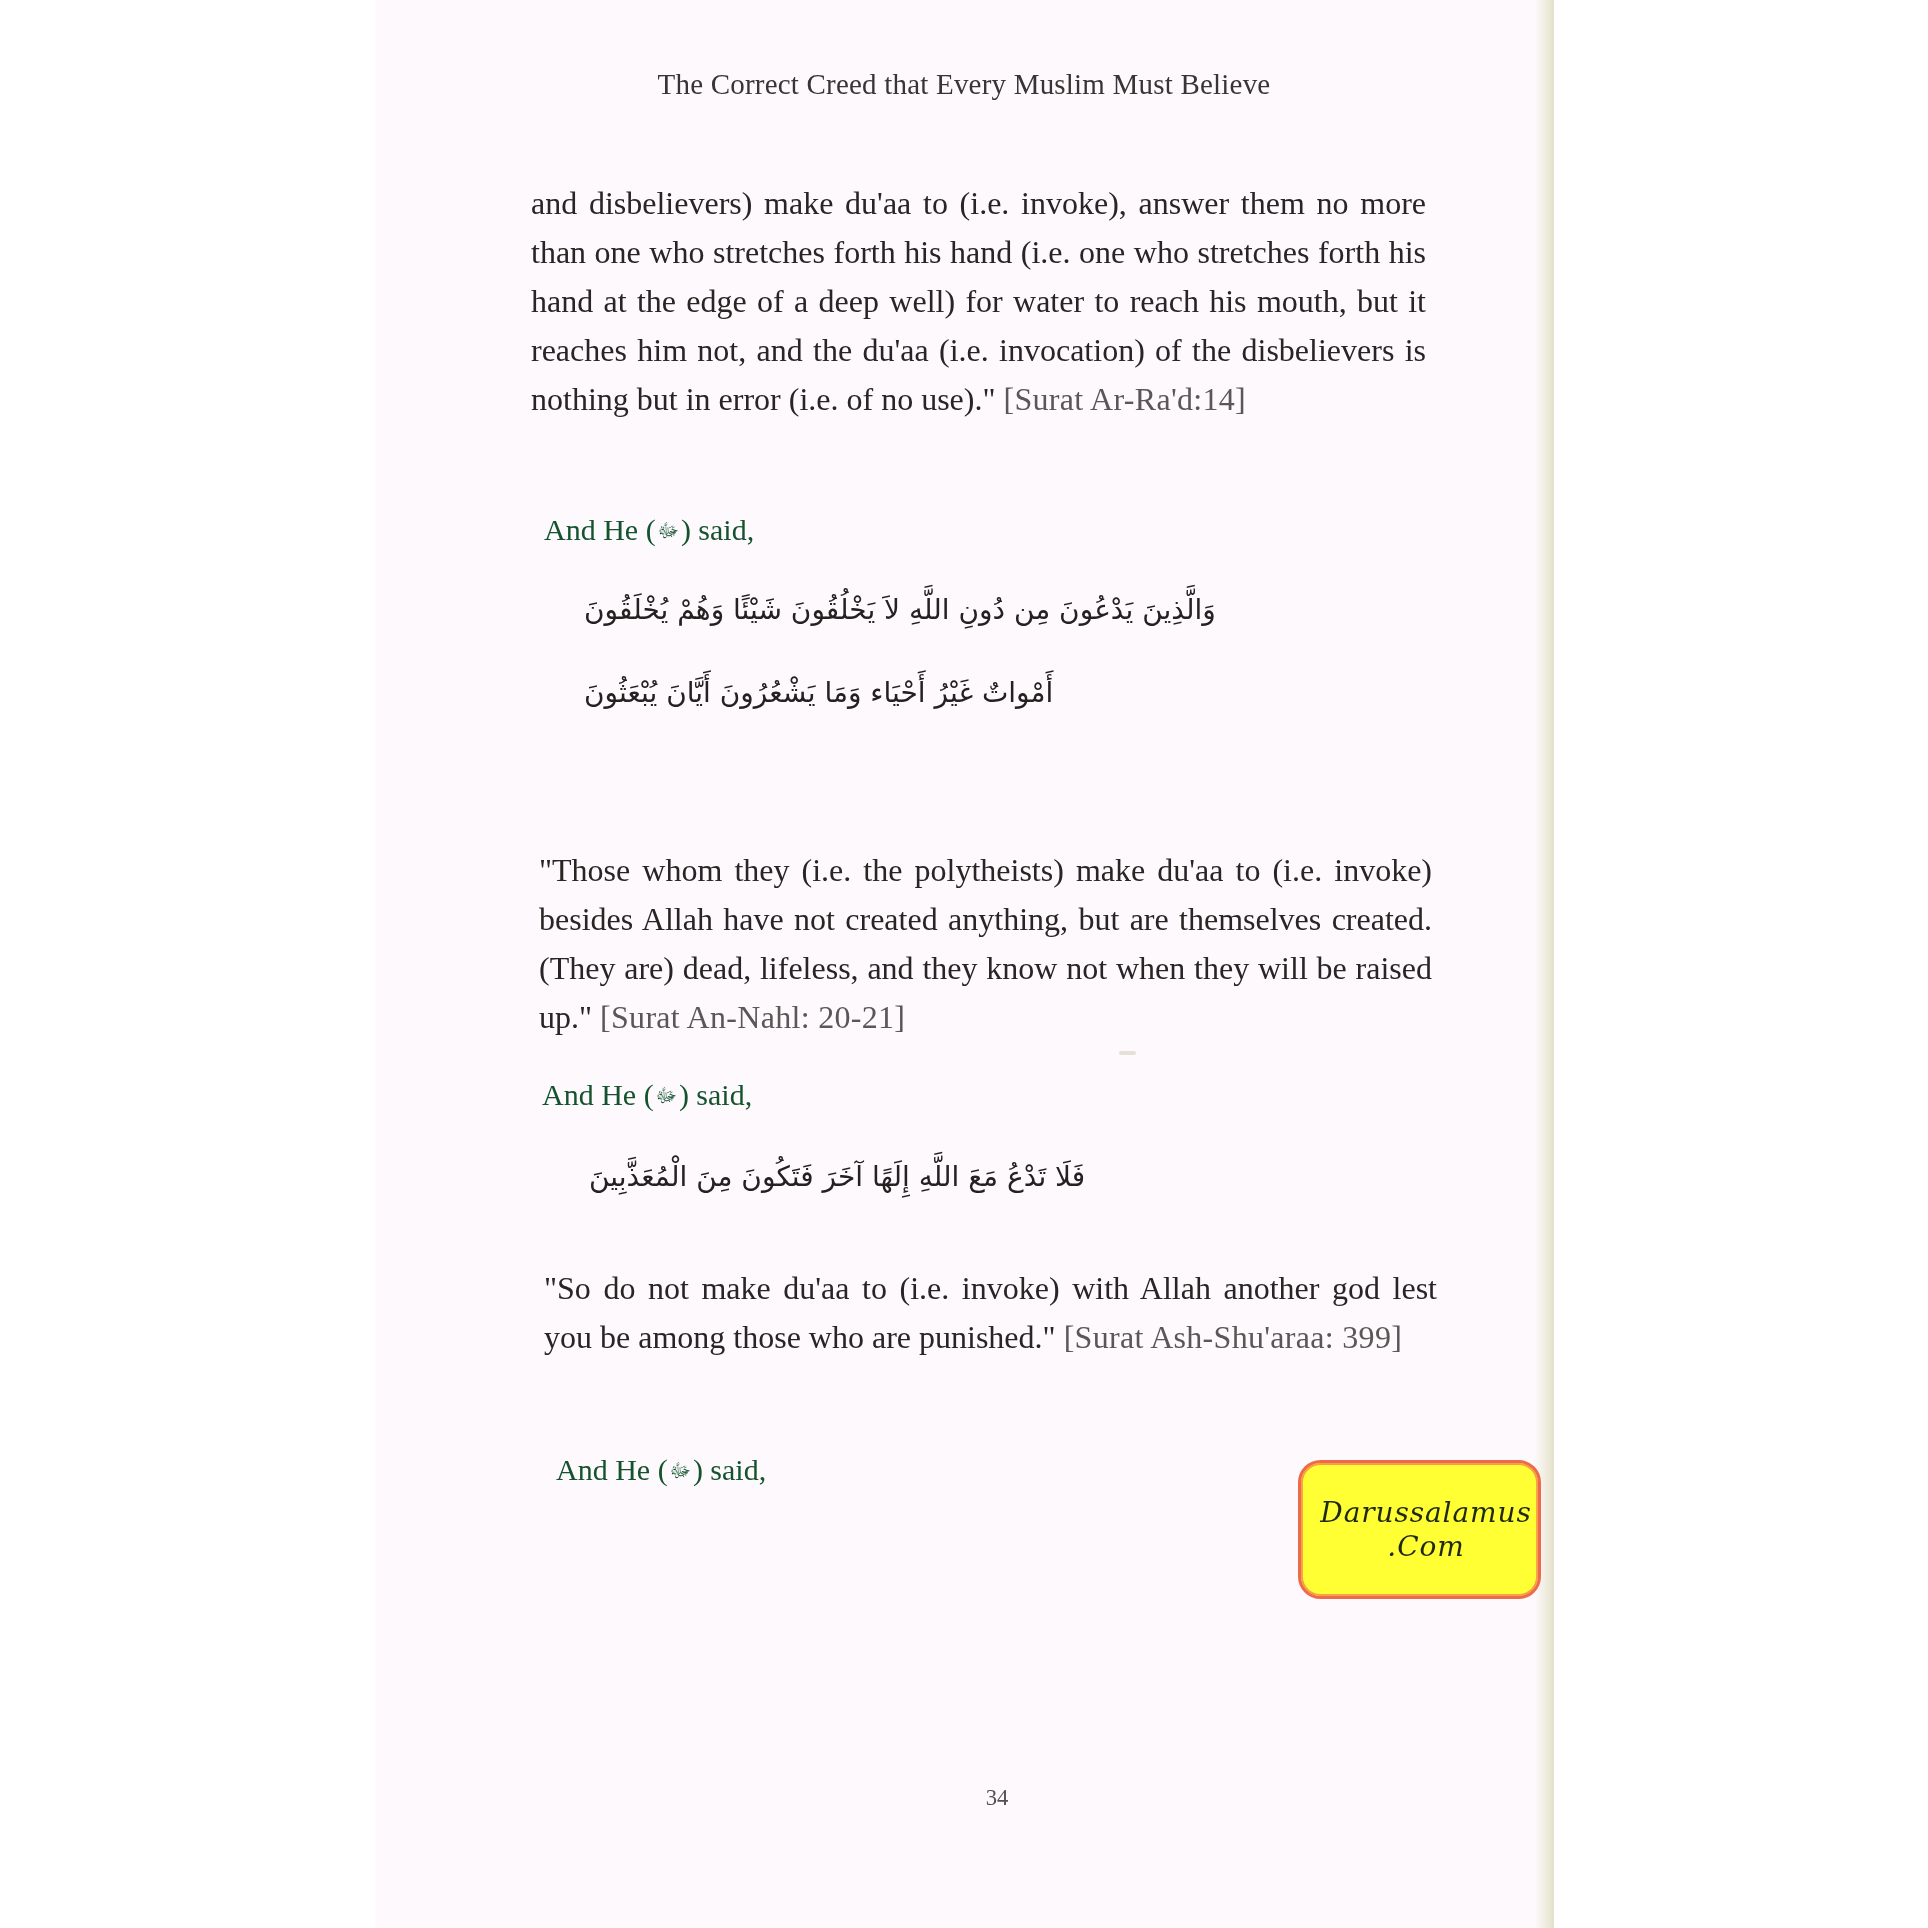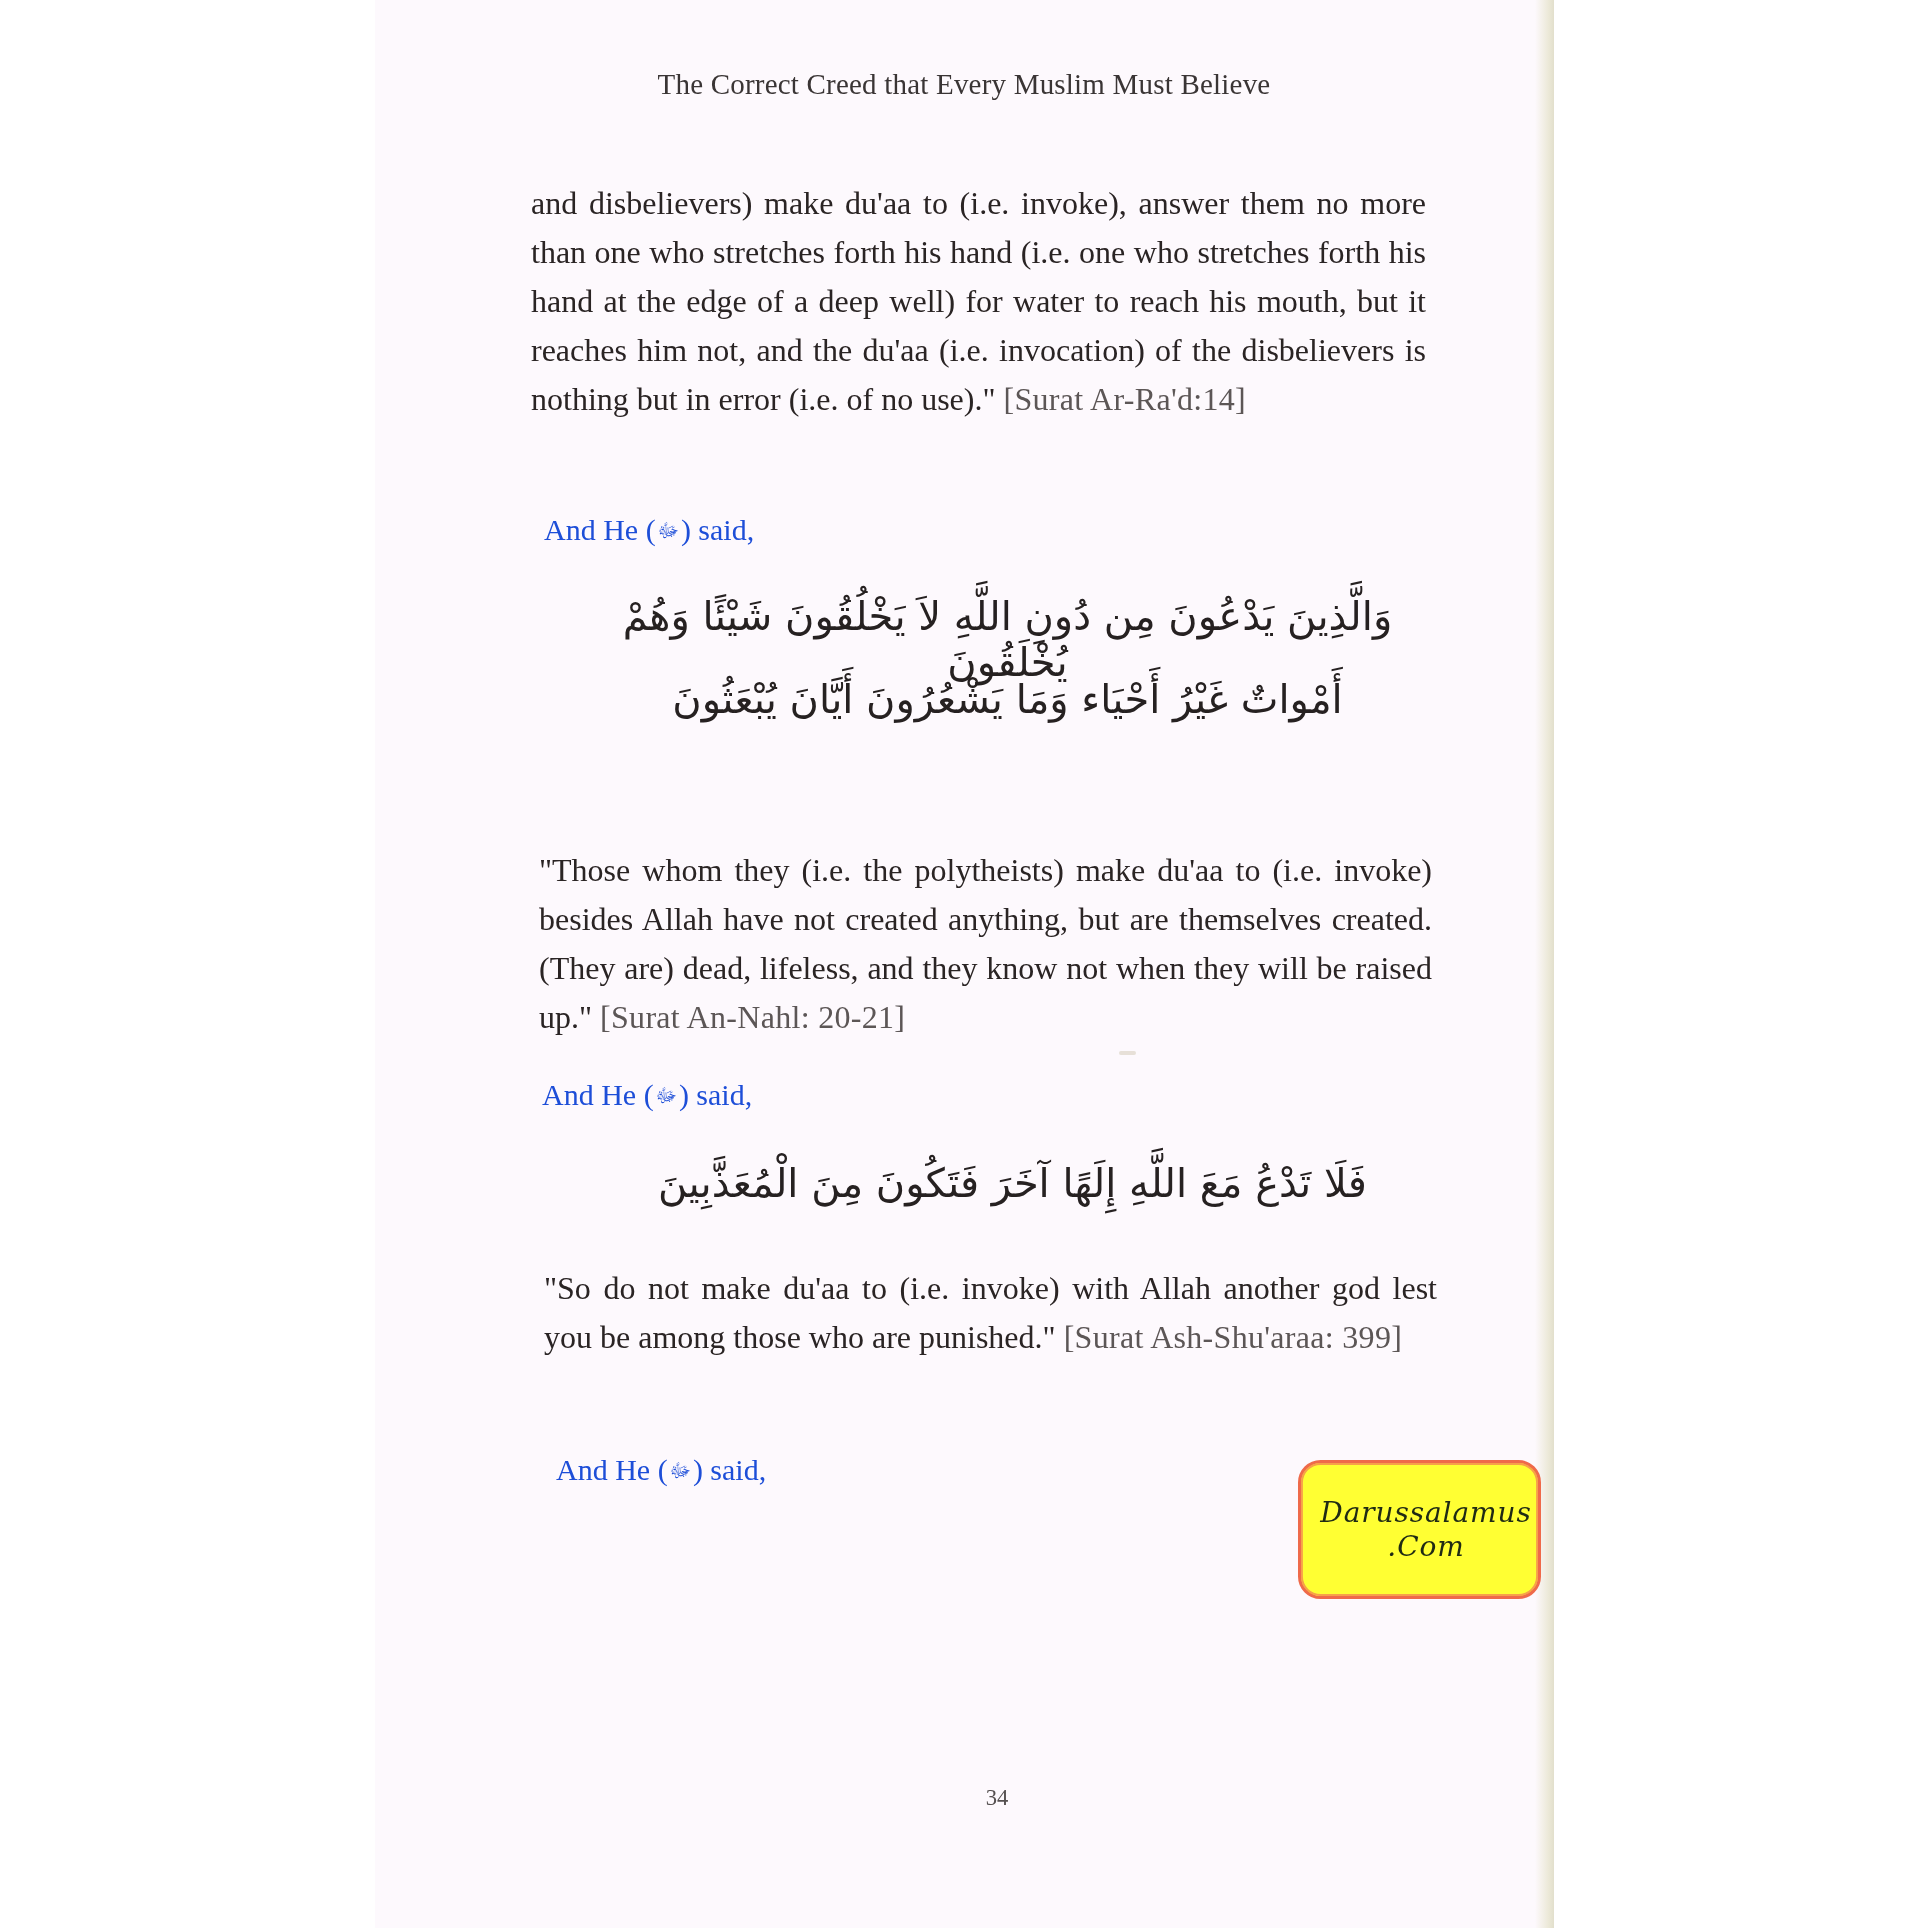--- a/index.html
+++ b/index.html
@@ -71,37 +71,37 @@
   }
   .citation {
     color: #5c5656;
     font-weight: normal;
     letter-spacing: 0.3px;
   }
   .said-line {
     position: absolute;
     font-family: "Liberation Serif", "DejaVu Serif", serif;
     font-size: 30px;
-    color: #1d4ed8;
+    color: #14532d;
   }
   .said-1 { left: 544px; top: 513px; }
   .said-2 { left: 542px; top: 1078px; }
   .said-3 { left: 556px; top: 1453px; }
   .honorific {
     display: inline-block;
     font-size: 19px;
     vertical-align: 2.8px;
     padding: 0 1.9px;
   }
   .arabic {
     position: absolute;
     direction: rtl;
-    text-align: center;
+    text-align: left;
     font-family: "DejaVu Sans", sans-serif;
-    font-size: 40px;
+    font-size: 28px;
     color: #262121;
   }
   .ar-1 { right: 497px; top: 593px; width: 847px; }
   .ar-2 { right: 497px; top: 656px; width: 847px; margin-top: 20px; }
   .ar-3 { right: 492px; top: 1160px; width: 847px; }
   .page-number {
     position: absolute;
     left: 0;
     width: 1994px;
     top: 1785px;

